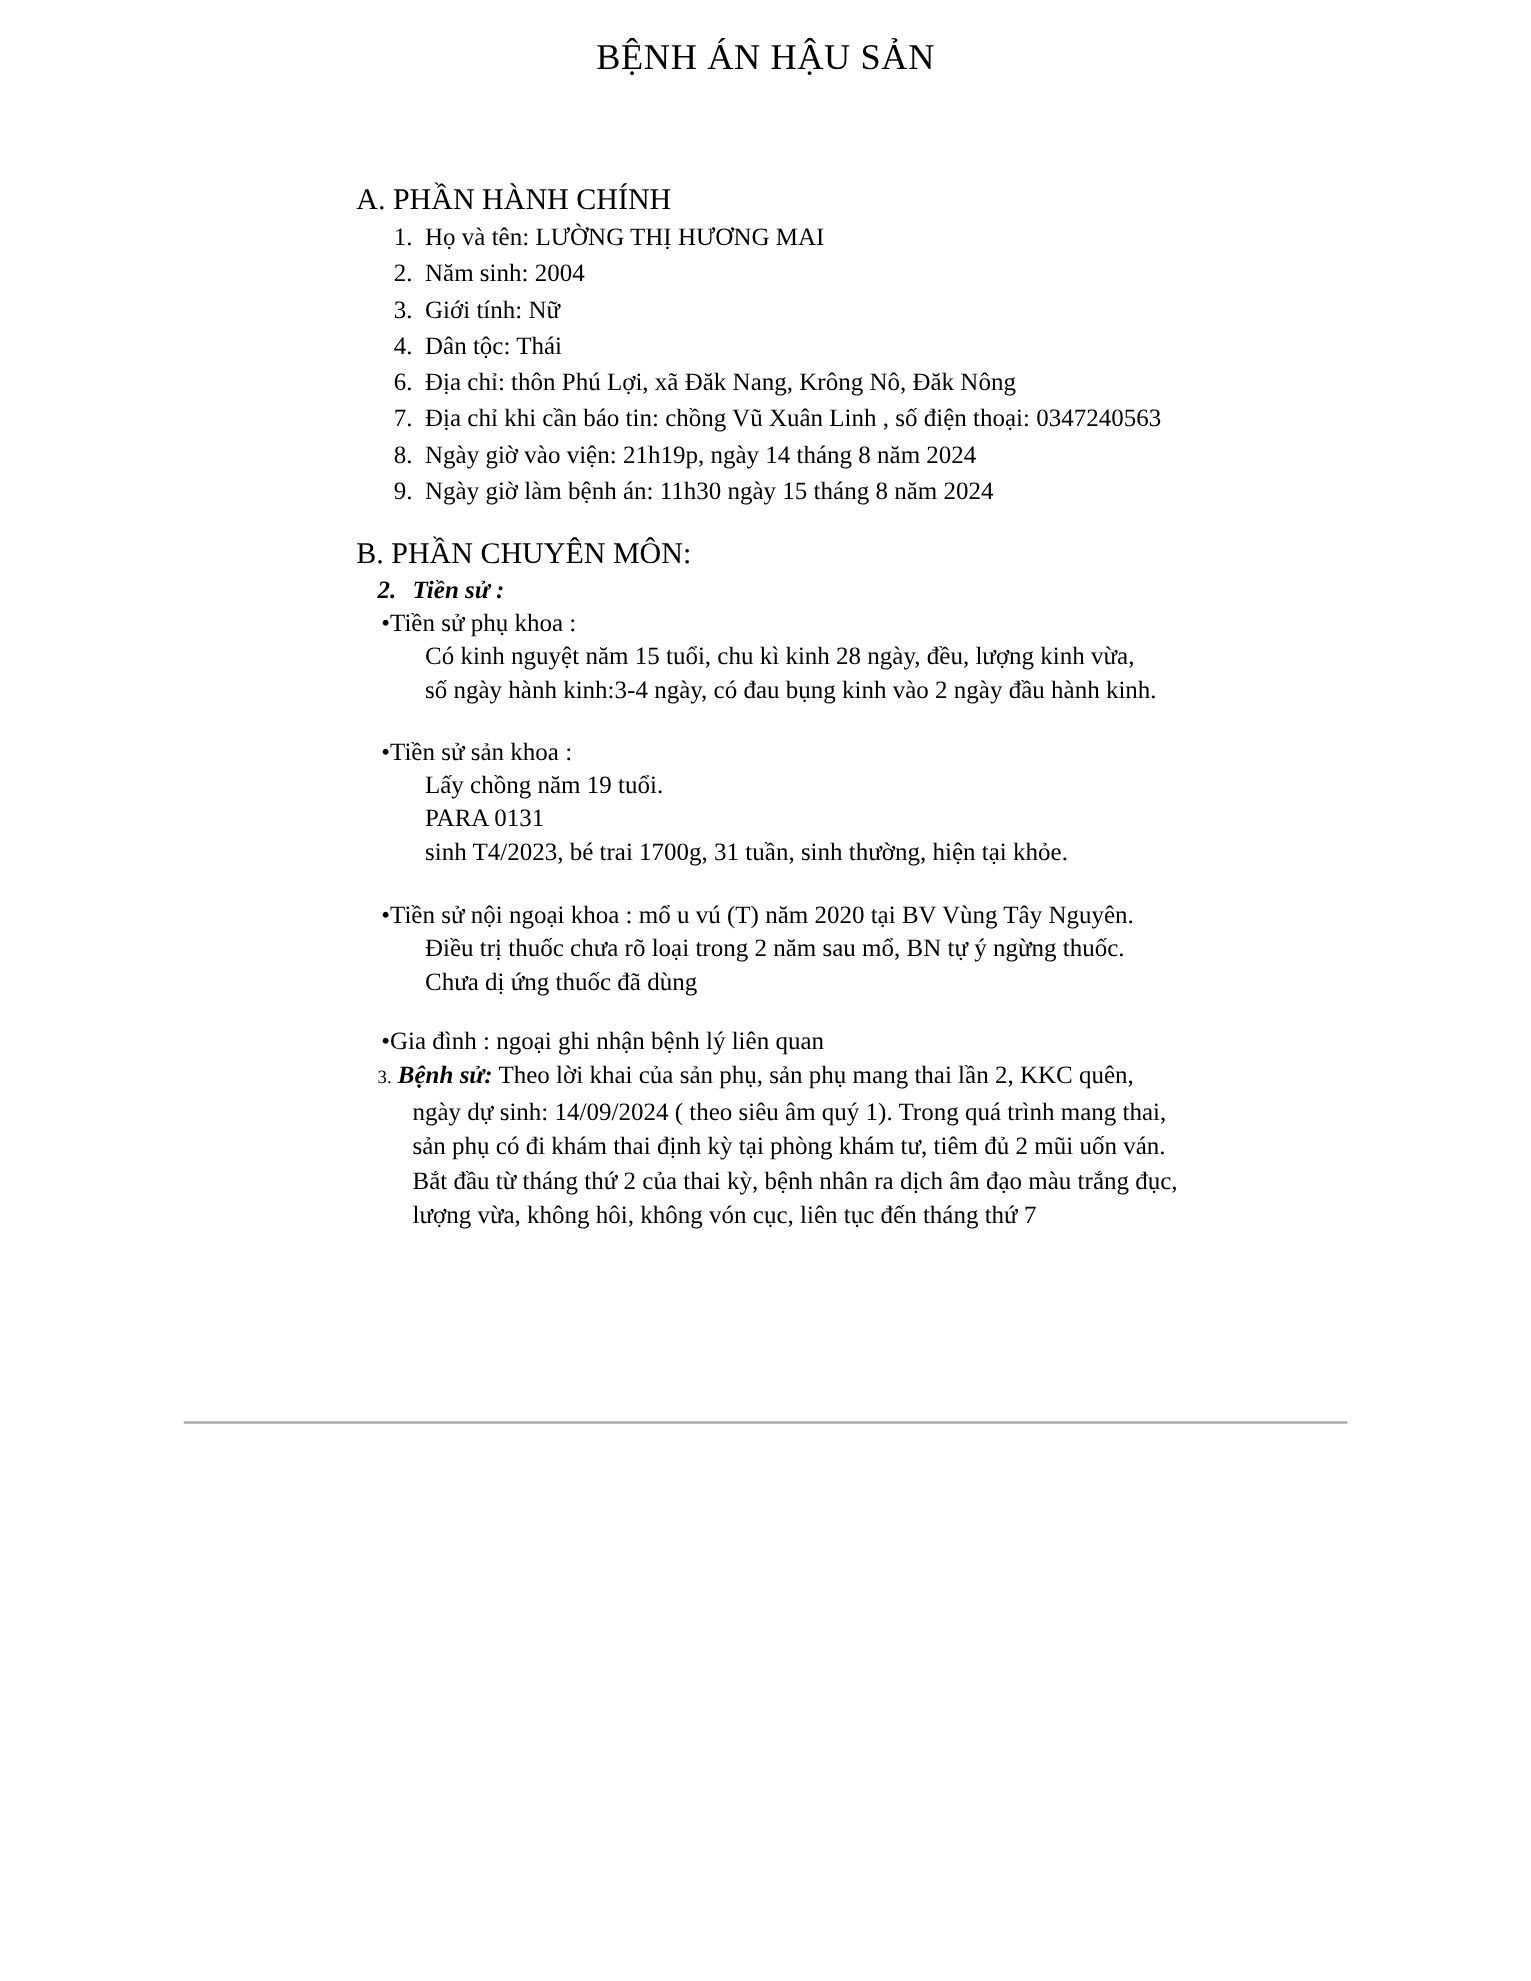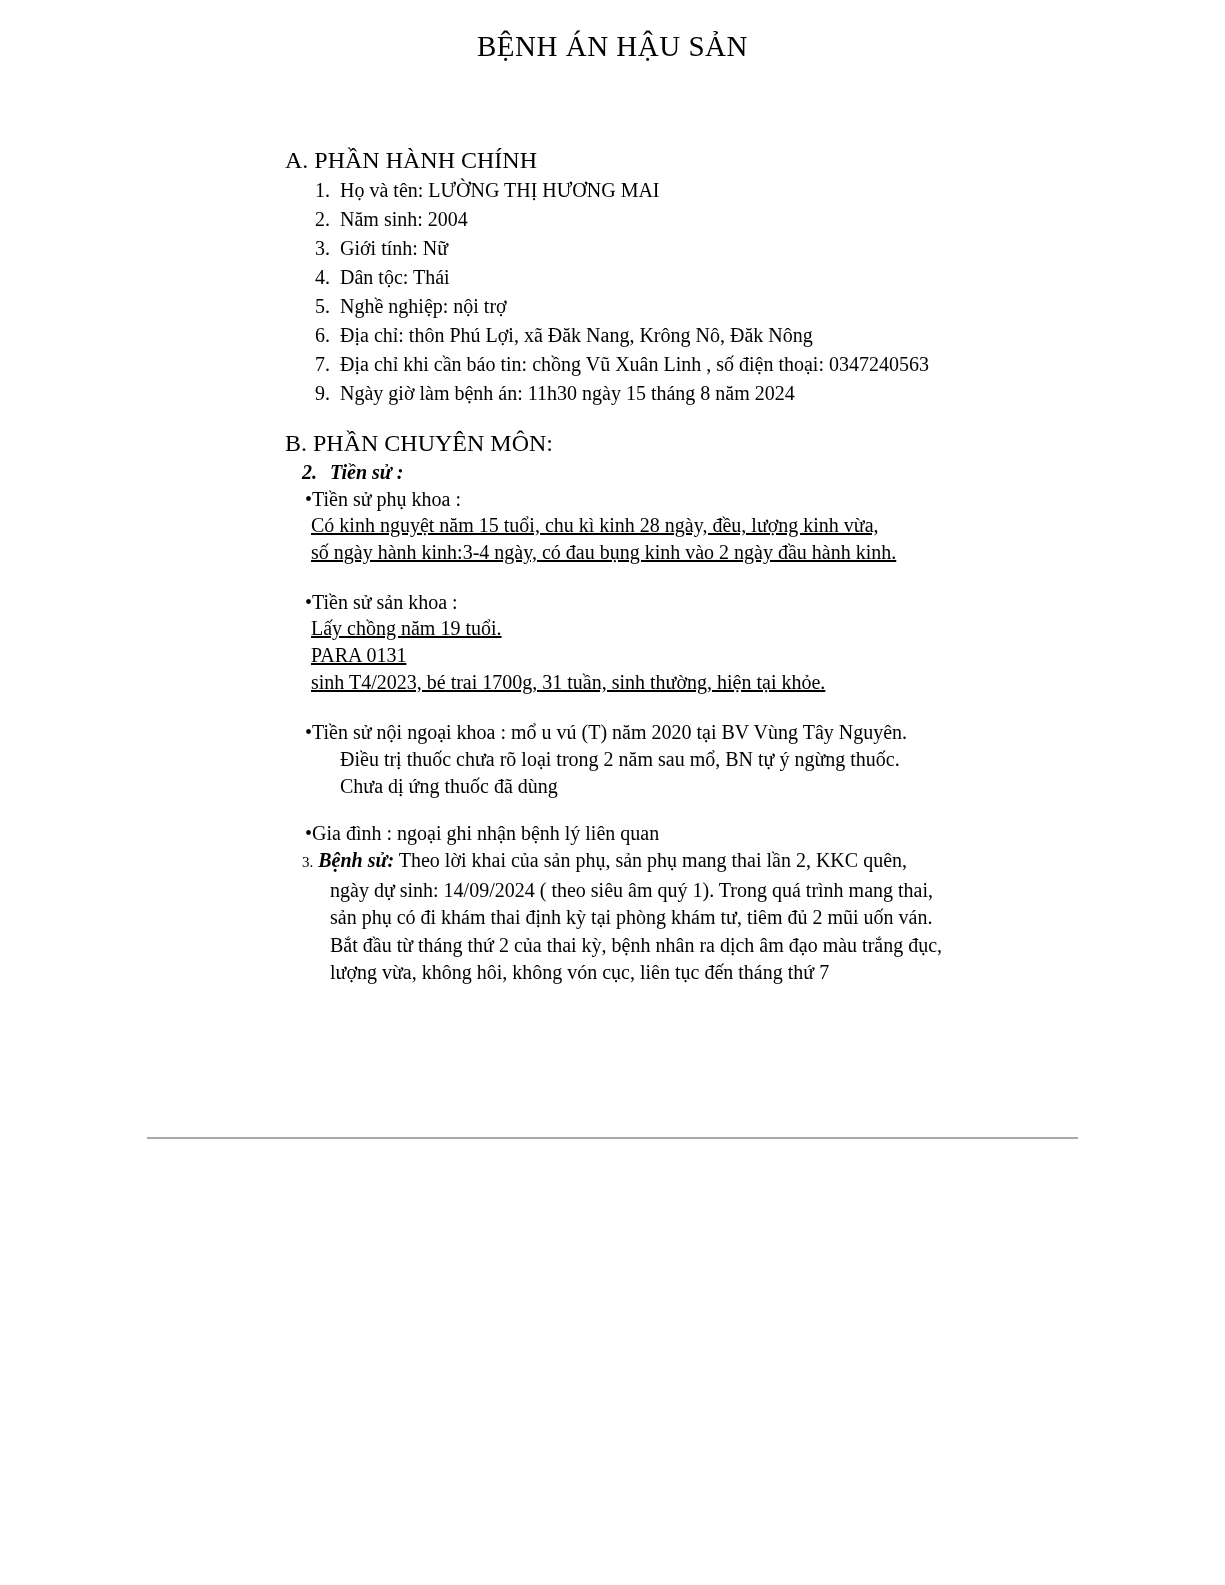--- a/index.html
+++ b/index.html
@@ -25,21 +25,21 @@
   .section-b { margin: 21px 0 0 285px; }
   .section-heading { font-size: 24px; line-height: 29px; }
   .olist { margin-left: 30px; margin-top: 1px; }
   .oitem { line-height: 29px; white-space: nowrap; }
   .onum { display: inline-block; width: 25px; }
   .b-item { margin-left: 17px; line-height: 28px; }
   .bnum { display: inline-block; width: 28px; }
   .bnum.bold-italic { font-weight: bold; font-style: italic; }
   .blabel { font-weight: bold; font-style: italic; }
   .bullet-head { margin-left: 20px; line-height: 26px; }
-  .indent-lines { margin-left: 26px; text-decoration: underline; }
+  .indent-lines { margin-left: 55px; }
   .pline { line-height: 27px; }
   .gap-block { margin-top: 23px; }
   .hang-medical {
     margin-left: 55px;
     margin-top: 23px;
     text-indent: -35px;
     width: 605px;
     line-height: 27px;
   }
   .hang-medical .line2 { text-indent: 0; }
@@ -73,27 +73,27 @@
       <div class="oitem">
         <span class="onum">2.</span><span>Năm sinh: 2004</span>
       </div>
       <div class="oitem">
         <span class="onum">3.</span><span>Giới tính: Nữ</span>
       </div>
       <div class="oitem">
         <span class="onum">4.</span><span>Dân tộc: Thái</span>
       </div>
       <div class="oitem">
-        <span class="onum">5.</span><span>Nghề nghiệp: nội trợ</span>
-      </div>
-      <div class="oitem">
         <span class="onum">6.</span><span>Địa chỉ: thôn Phú Lợi, xã Đăk Nang, Krông Nô, Đăk Nông</span>
       </div>
       <div class="oitem">
         <span class="onum">7.</span><span>Địa chỉ khi cần báo tin: chồng Vũ Xuân Linh , số điện thoại: 0347240563</span>
+      </div>
+      <div class="oitem">
+        <span class="onum">8.</span><span>Ngày giờ vào viện: 21h19p, ngày 14 tháng 8 năm 2024</span>
       </div>
       <div class="oitem">
         <span class="onum">9.</span><span>Ngày giờ làm bệnh án: 11h30 ngày 15 tháng 8 năm 2024</span>
       </div>
     </div>
   </div>
 
   <div class="section-b">
     <div class="section-heading">B. PHẦN CHUYÊN MÔN:</div>
 

